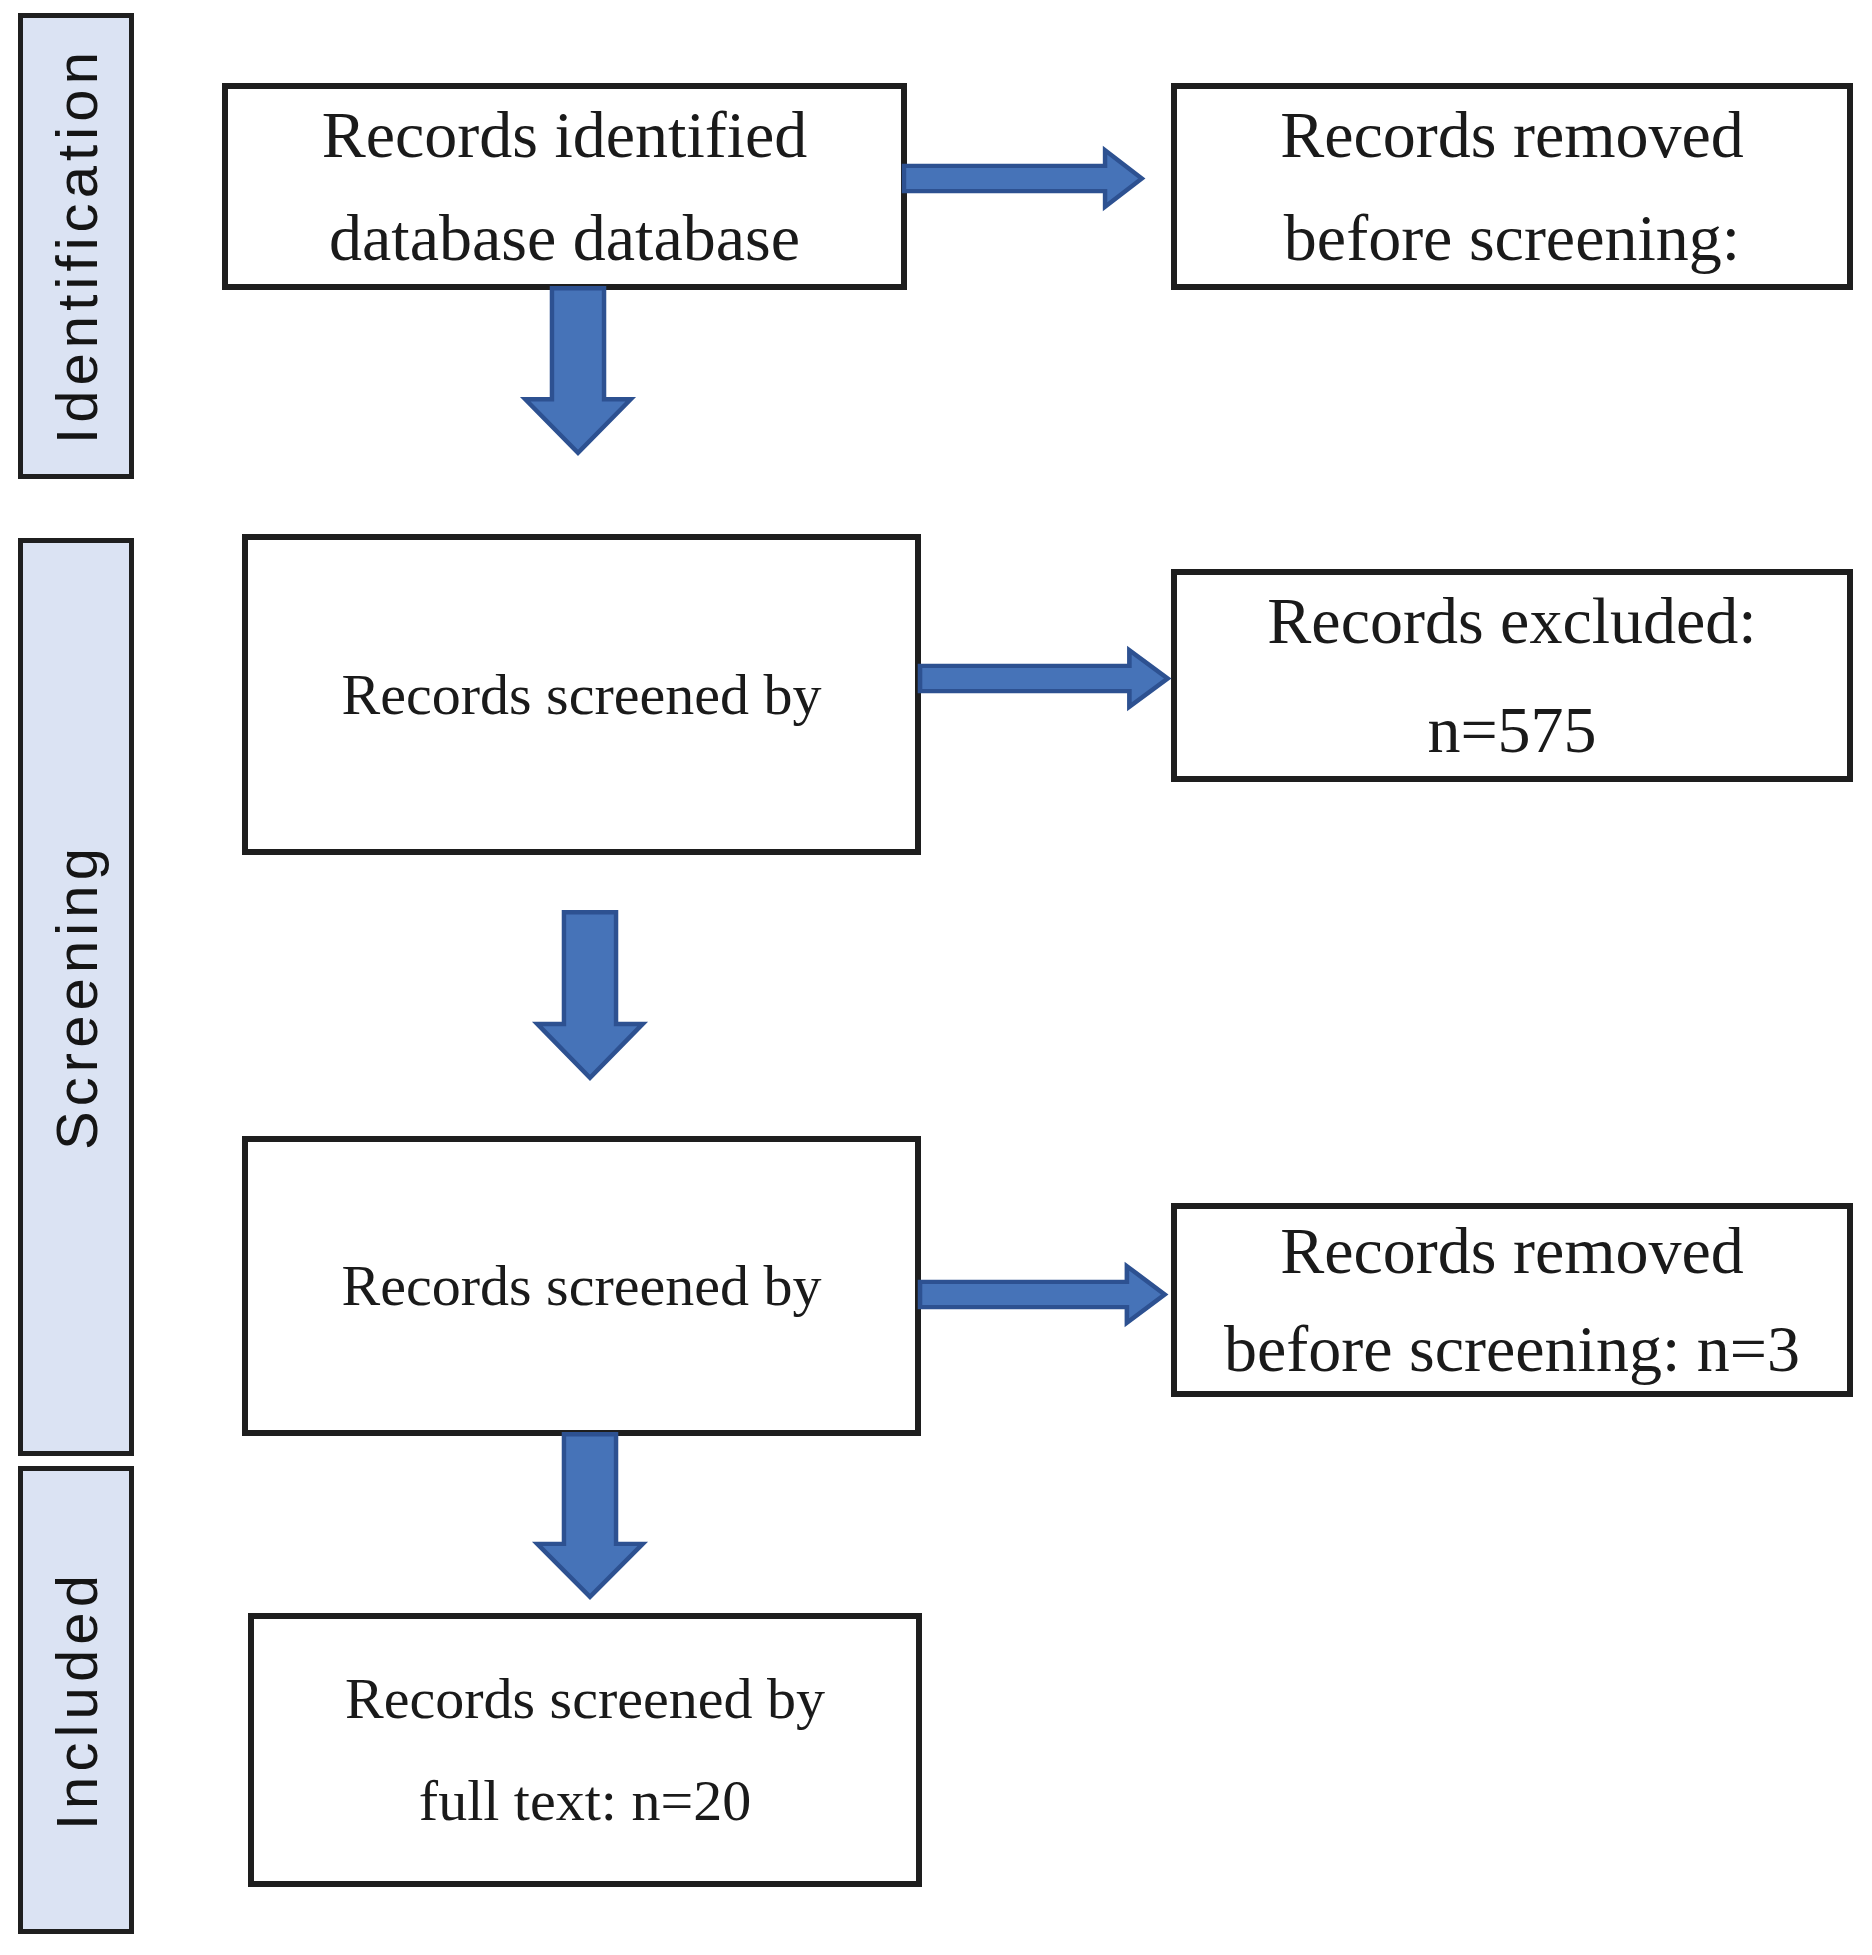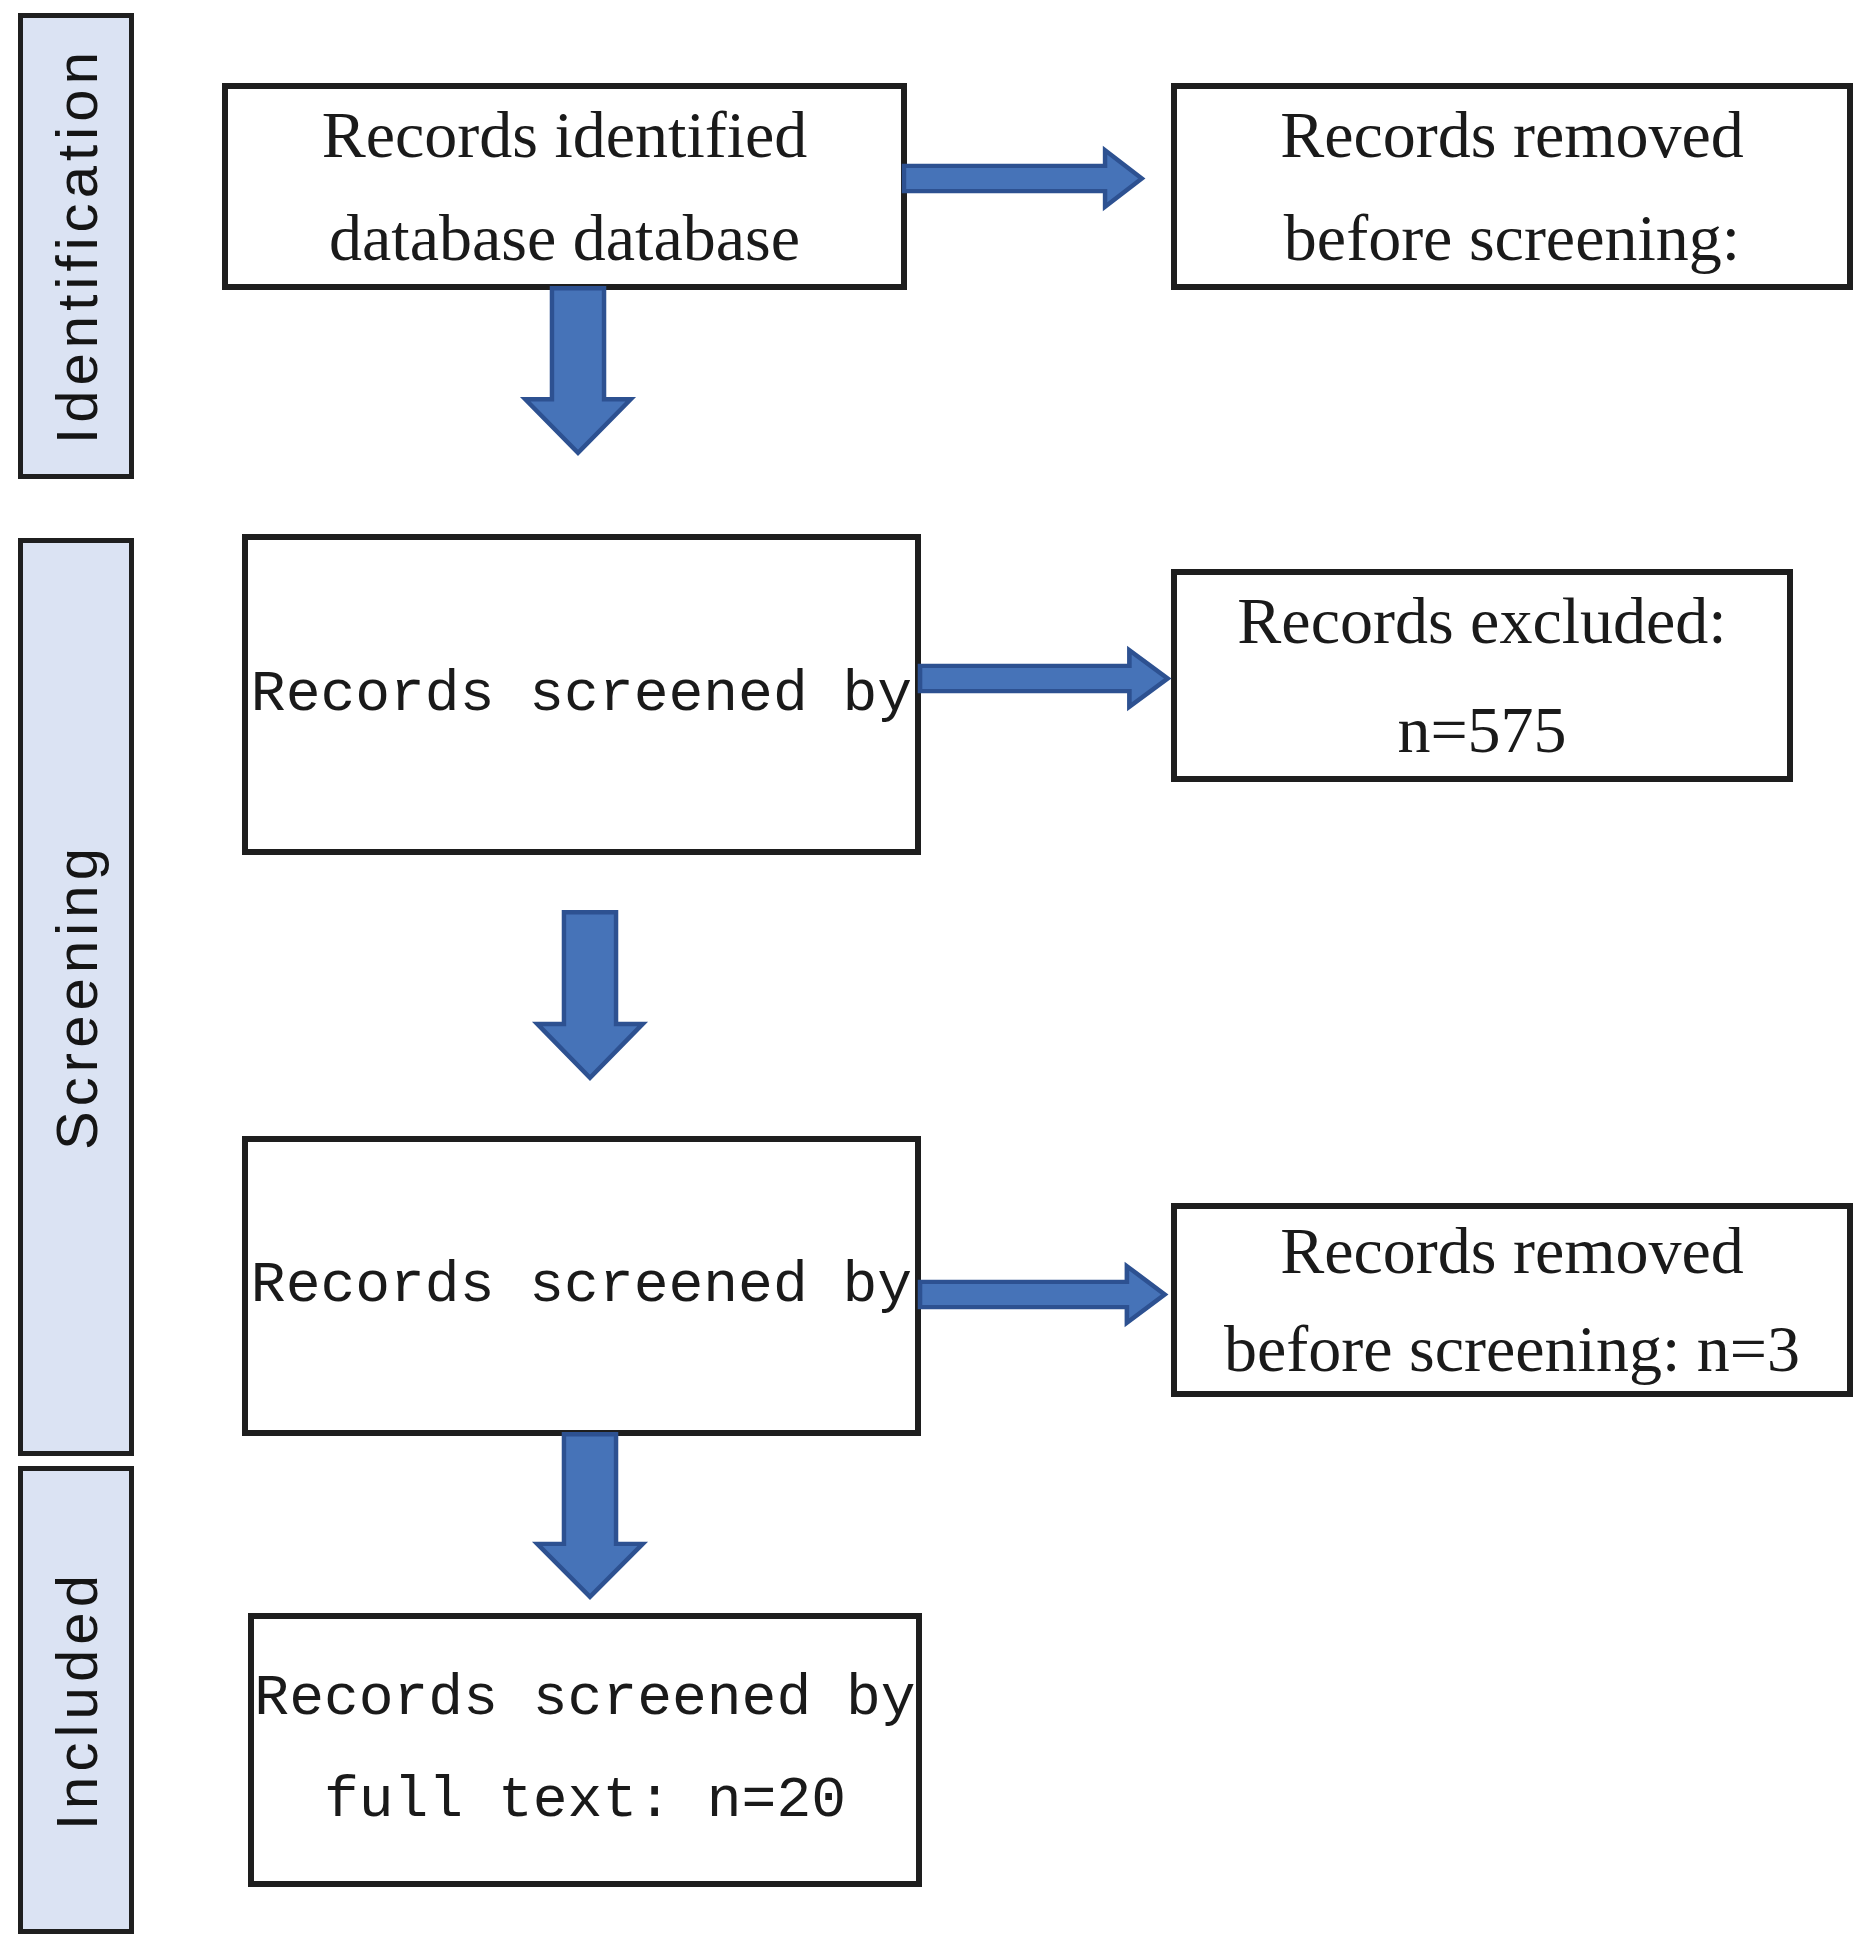--- a/index.html
+++ b/index.html
@@ -29,21 +29,21 @@
     align-items:center;
     justify-content:center;
     text-align:center;
     color:var(--text);
   }
   .node .line{
     white-space:pre-wrap;
     line-height:1.1;
   }
   .sans{font-family:Liberation Serif, serif;font-size:66px;gap:30.5px;}
-  .serif{font-family:Liberation Mono, monospace;font-size:58px;gap:44px;}
+  .serif{font-family:Liberation Serif, serif;font-size:58px;gap:44px;}
   .stage{
     position:absolute;
     left:18px;
     width:116px;
     background:var(--sidebar-fill);
     border:5.1px solid var(--sidebar-border);
     display:flex;
     align-items:center;
     justify-content:center;
   }
@@ -90,21 +90,21 @@
   <div class="node serif" style="left:248px;top:1613px;width:674px;height:274px;gap:38px;">
     <div class="line">Records screened by</div>
     <div class="line">full text: n=20</div>
   </div>
 
   <div class="node sans" style="left:1171px;top:83px;width:682px;height:207px;">
     <div class="line">Records removed</div>
     <div class="line">before screening:</div>
   </div>
 
-  <div class="node sans" style="left:1171px;top:569px;width:622px;height:213px;gap:36px;">
+  <div class="node sans" style="left:1171px;top:569px;width:682px;height:213px;gap:36px;">
     <div class="line">Records excluded:</div>
     <div class="line">n=575</div>
   </div>
 
   <div class="node sans" style="left:1171px;top:1203px;width:682px;height:194px;gap:25.4px;">
     <div class="line">Records removed</div>
     <div class="line">before screening: n=3</div>
   </div>
 
   <svg class="arrow" style="left:904px;top:147px;" width="241" height="63" viewBox="0 0 380 100" preserveAspectRatio="none">

